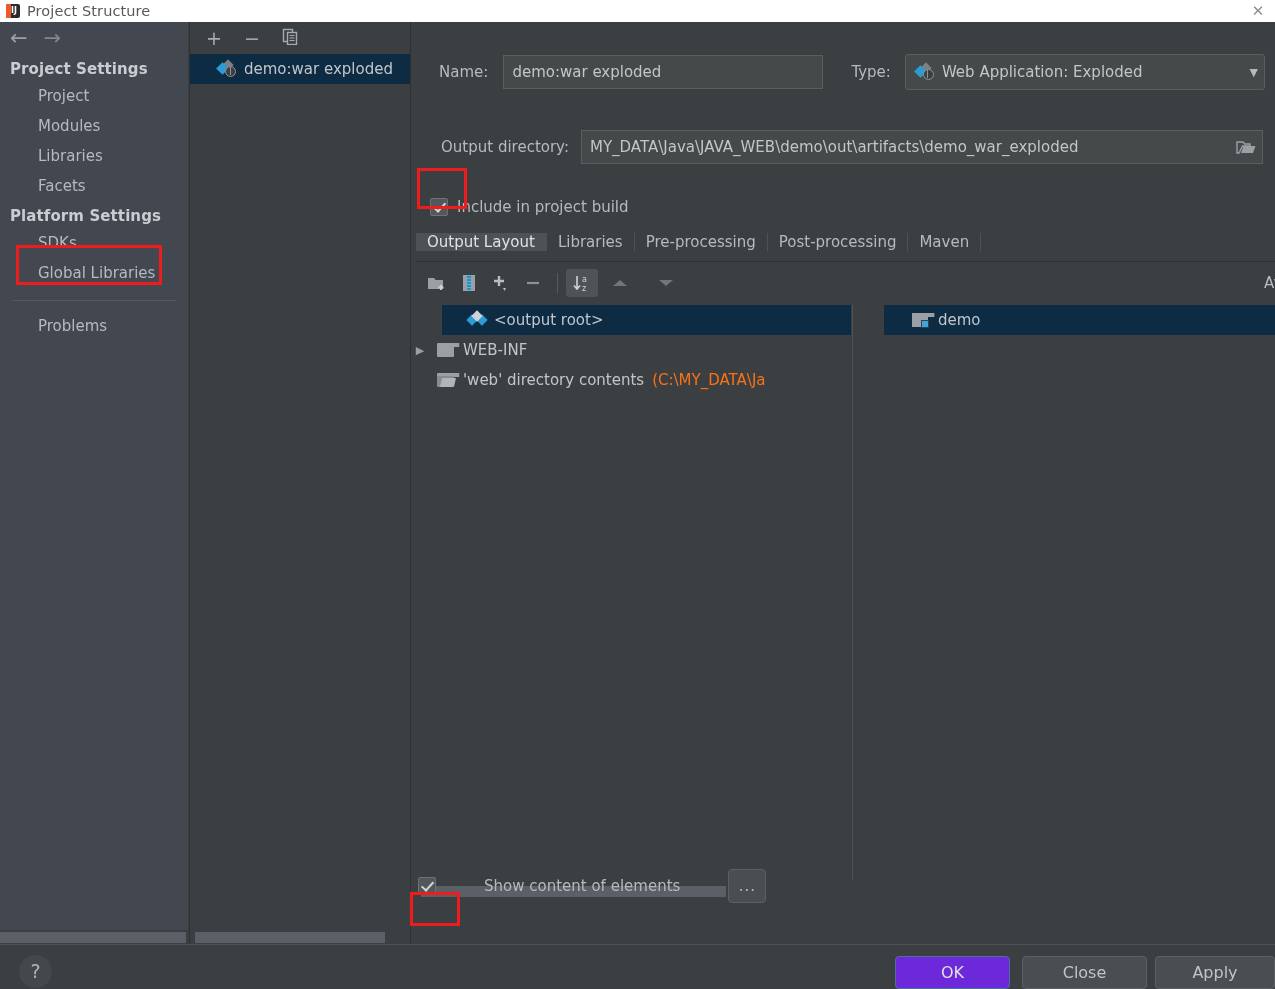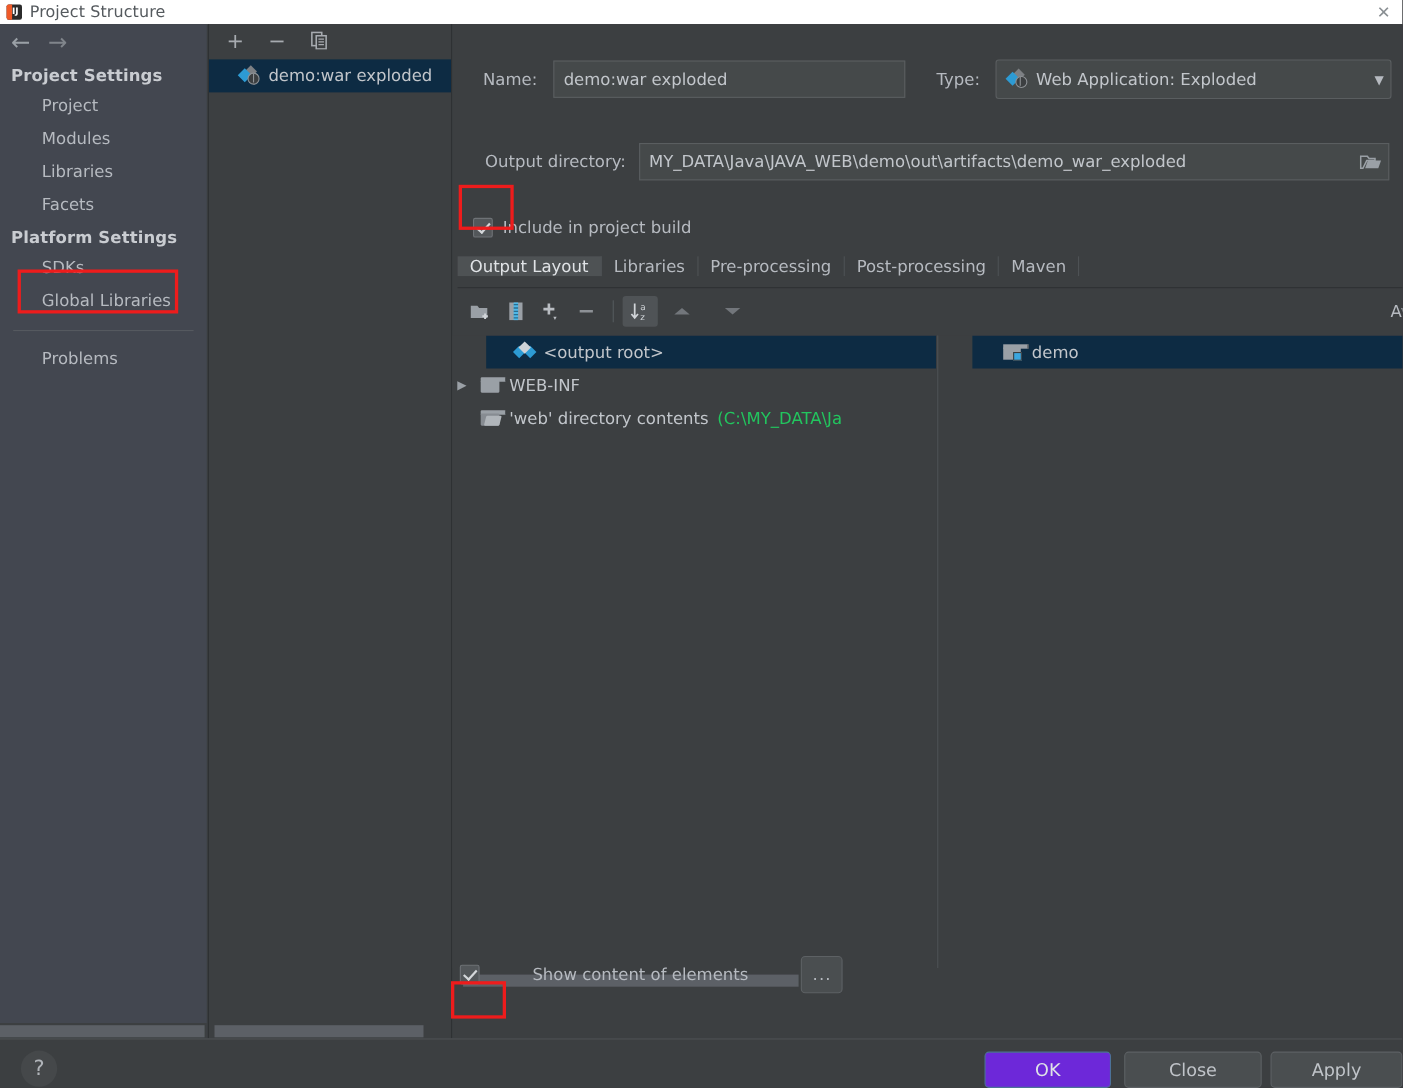--- a/index.html
+++ b/index.html
@@ -225,21 +225,21 @@
   .tree-right {
     position: absolute; left: 441px; top: 283px; width: 424px; height: 575px;
     background: #3c3f41; border-left: 1px solid #4e5255; overflow: hidden;
   }
   .trow {
     height: 30px; display: flex; align-items: center; gap: 8px;
     font-size: 15px; color: #c2c6cb; white-space: nowrap;
   }
   .trow.selected { background: #0d2b43; margin-left: 31px; }
   .trow .tw { width: 18px; text-align: center; color: #9aa0a6; font-size: 11px; flex: 0 0 auto; }
-  .trow .dim { color: #22c55e; }
+  .trow .dim { color: #f97316; }
 
   .tree-hscroll {
     position: absolute; left: 5px; top: 862px; width: 440px; height: 14px;
   }
   .tree-hscroll .thumb {
     position: absolute; left: 5px; top: 2px; width: 305px; height: 11px; background: #5c6066;
   }
 
   .bottom-opts {
     position: absolute; left: 410px; top: 885px; width: 865px; height: 50px;

